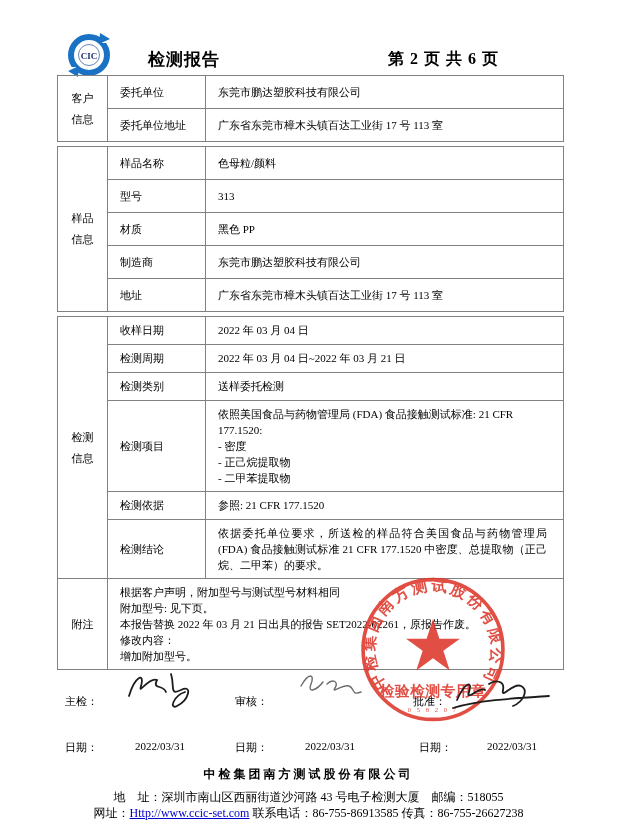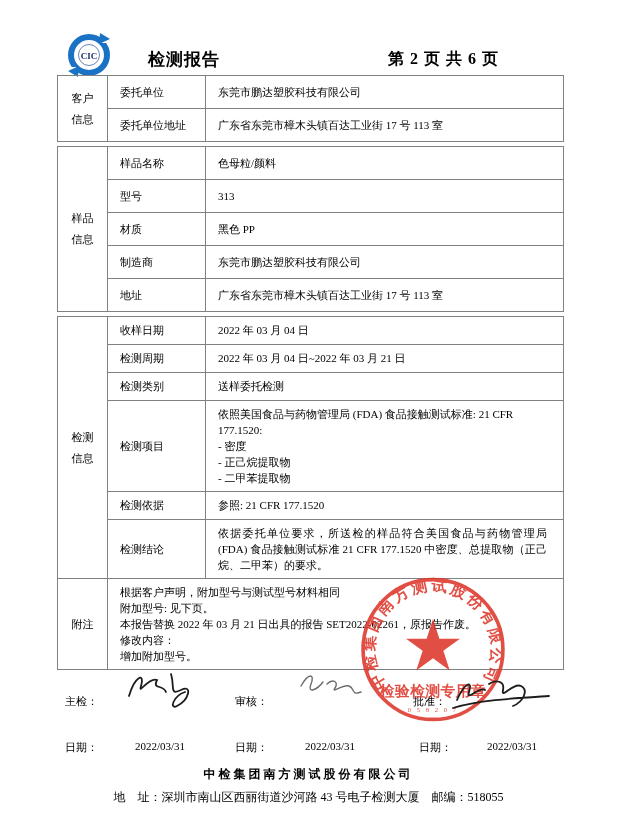--- a/index.html
+++ b/index.html
@@ -204,13 +204,18 @@
   <polygon points="75,46 81.3,65.3 101.6,65.3 85.2,77.3 91.5,96.7 75,84.7 58.5,96.7 64.8,77.3 48.4,65.3 68.7,65.3" fill="#dd3428"></polygon>
   <text x="75" y="122" text-anchor="middle" font-size="14.5" font-weight="bold" fill="#dd3428" letter-spacing="0.5" font-family="Liberation Serif, serif">检验检测专用章</text>
   <text x="75" y="138" text-anchor="middle" font-size="6.5" fill="#dd3428" letter-spacing="2">0 5 8 2 0 7</text>
 </svg>
 
 <div class="ftr">
   <div class="ftr-company">中检集团南方测试股份有限公司</div>
   <div class="ftr-line">
     <span>地　址：</span><span>深圳市南山区西丽街道沙河路 43 号电子检测大厦</span>　<span>邮编：</span><span>518055</span>
   </div>
+  <div class="ftr-line">
+    <span>网址：</span><a class="ftr-link" href="#">Http://www.ccic-set.com</a>
+    <span>联系电话：</span><span>86-755-86913585</span>
+    <span>传真：</span><span>86-755-26627238</span>
+  </div>
 </div>
 
 </body></html>

